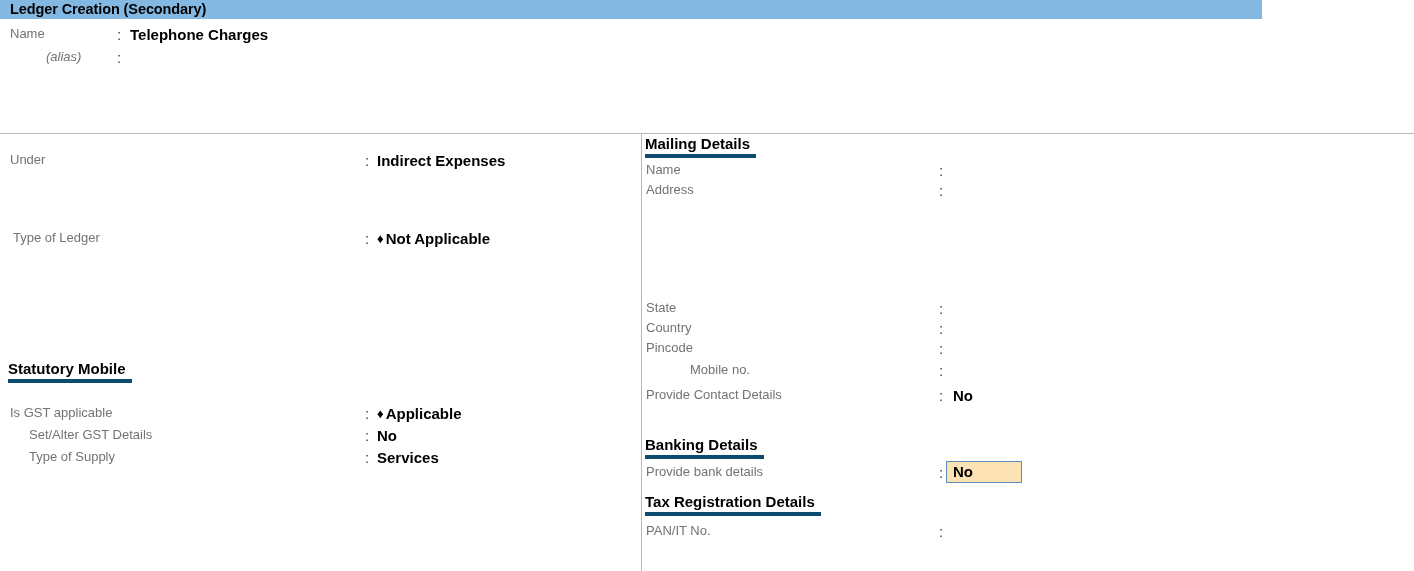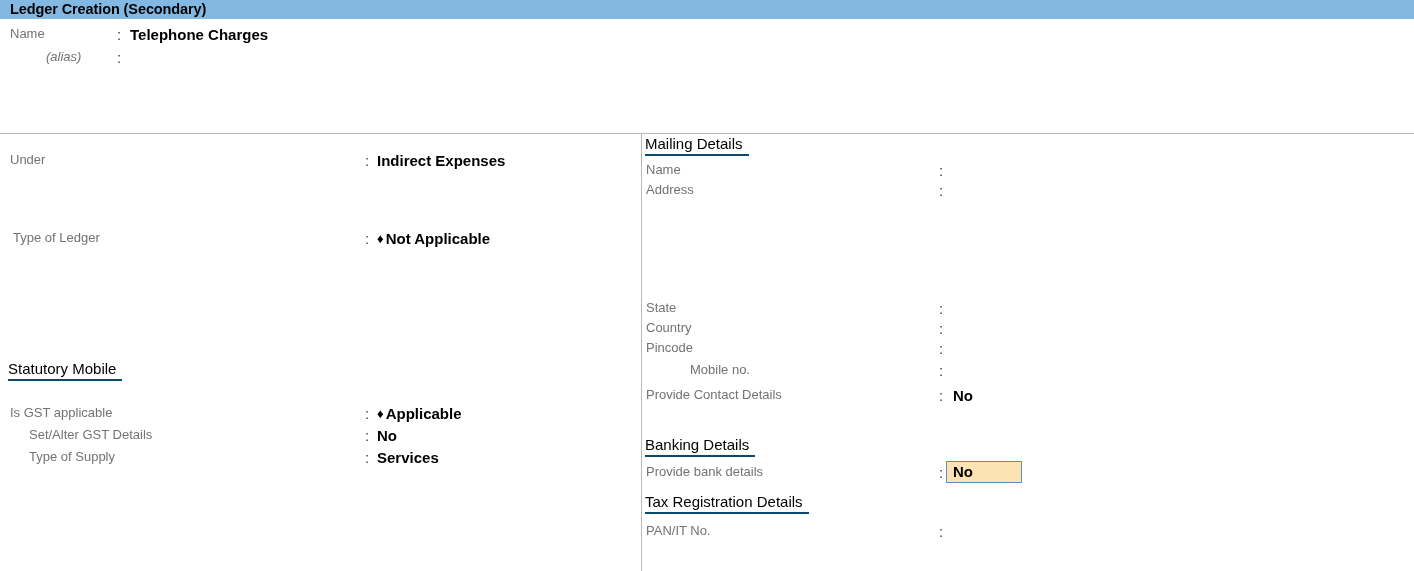--- a/index.html
+++ b/index.html
@@ -14,21 +14,21 @@
     font-size: 15px;
     color: #000000;
     overflow: hidden;
     position: relative;
   }
 
   
   .titlebar {
     position: absolute;
     left: 0; top: 0;
-    width: 1414px;
+    width: 1262px;
     height: 19px;
     background: #83b8e3;
   }
   .titlebar-left {
     position: absolute;
     left: 10px; top: 1px;
     font-size: 14.5px;
     font-weight: bold;
     letter-spacing: -0.1px;
     white-space: nowrap;
@@ -79,24 +79,24 @@
   .val .diamond {
     font-size: 13px;
     vertical-align: 1px;
     padding-right: 2px;
   }
 
   
   .section {
     position: absolute;
     font-size: 15px;
-    font-weight: normal;
+    font-weight: bold;
     color: #000;
     white-space: nowrap;
-    border-bottom: 2px solid #0c4a6e;
+    border-bottom: 4px solid #0c4a6e;
     padding-bottom: 2px;
     padding-right: 6px;
     display: inline-block;
   }
 
   
   .field-hl {
     position: absolute;
     background: #fde3b4;
     border: 1px solid #5b8db8;

